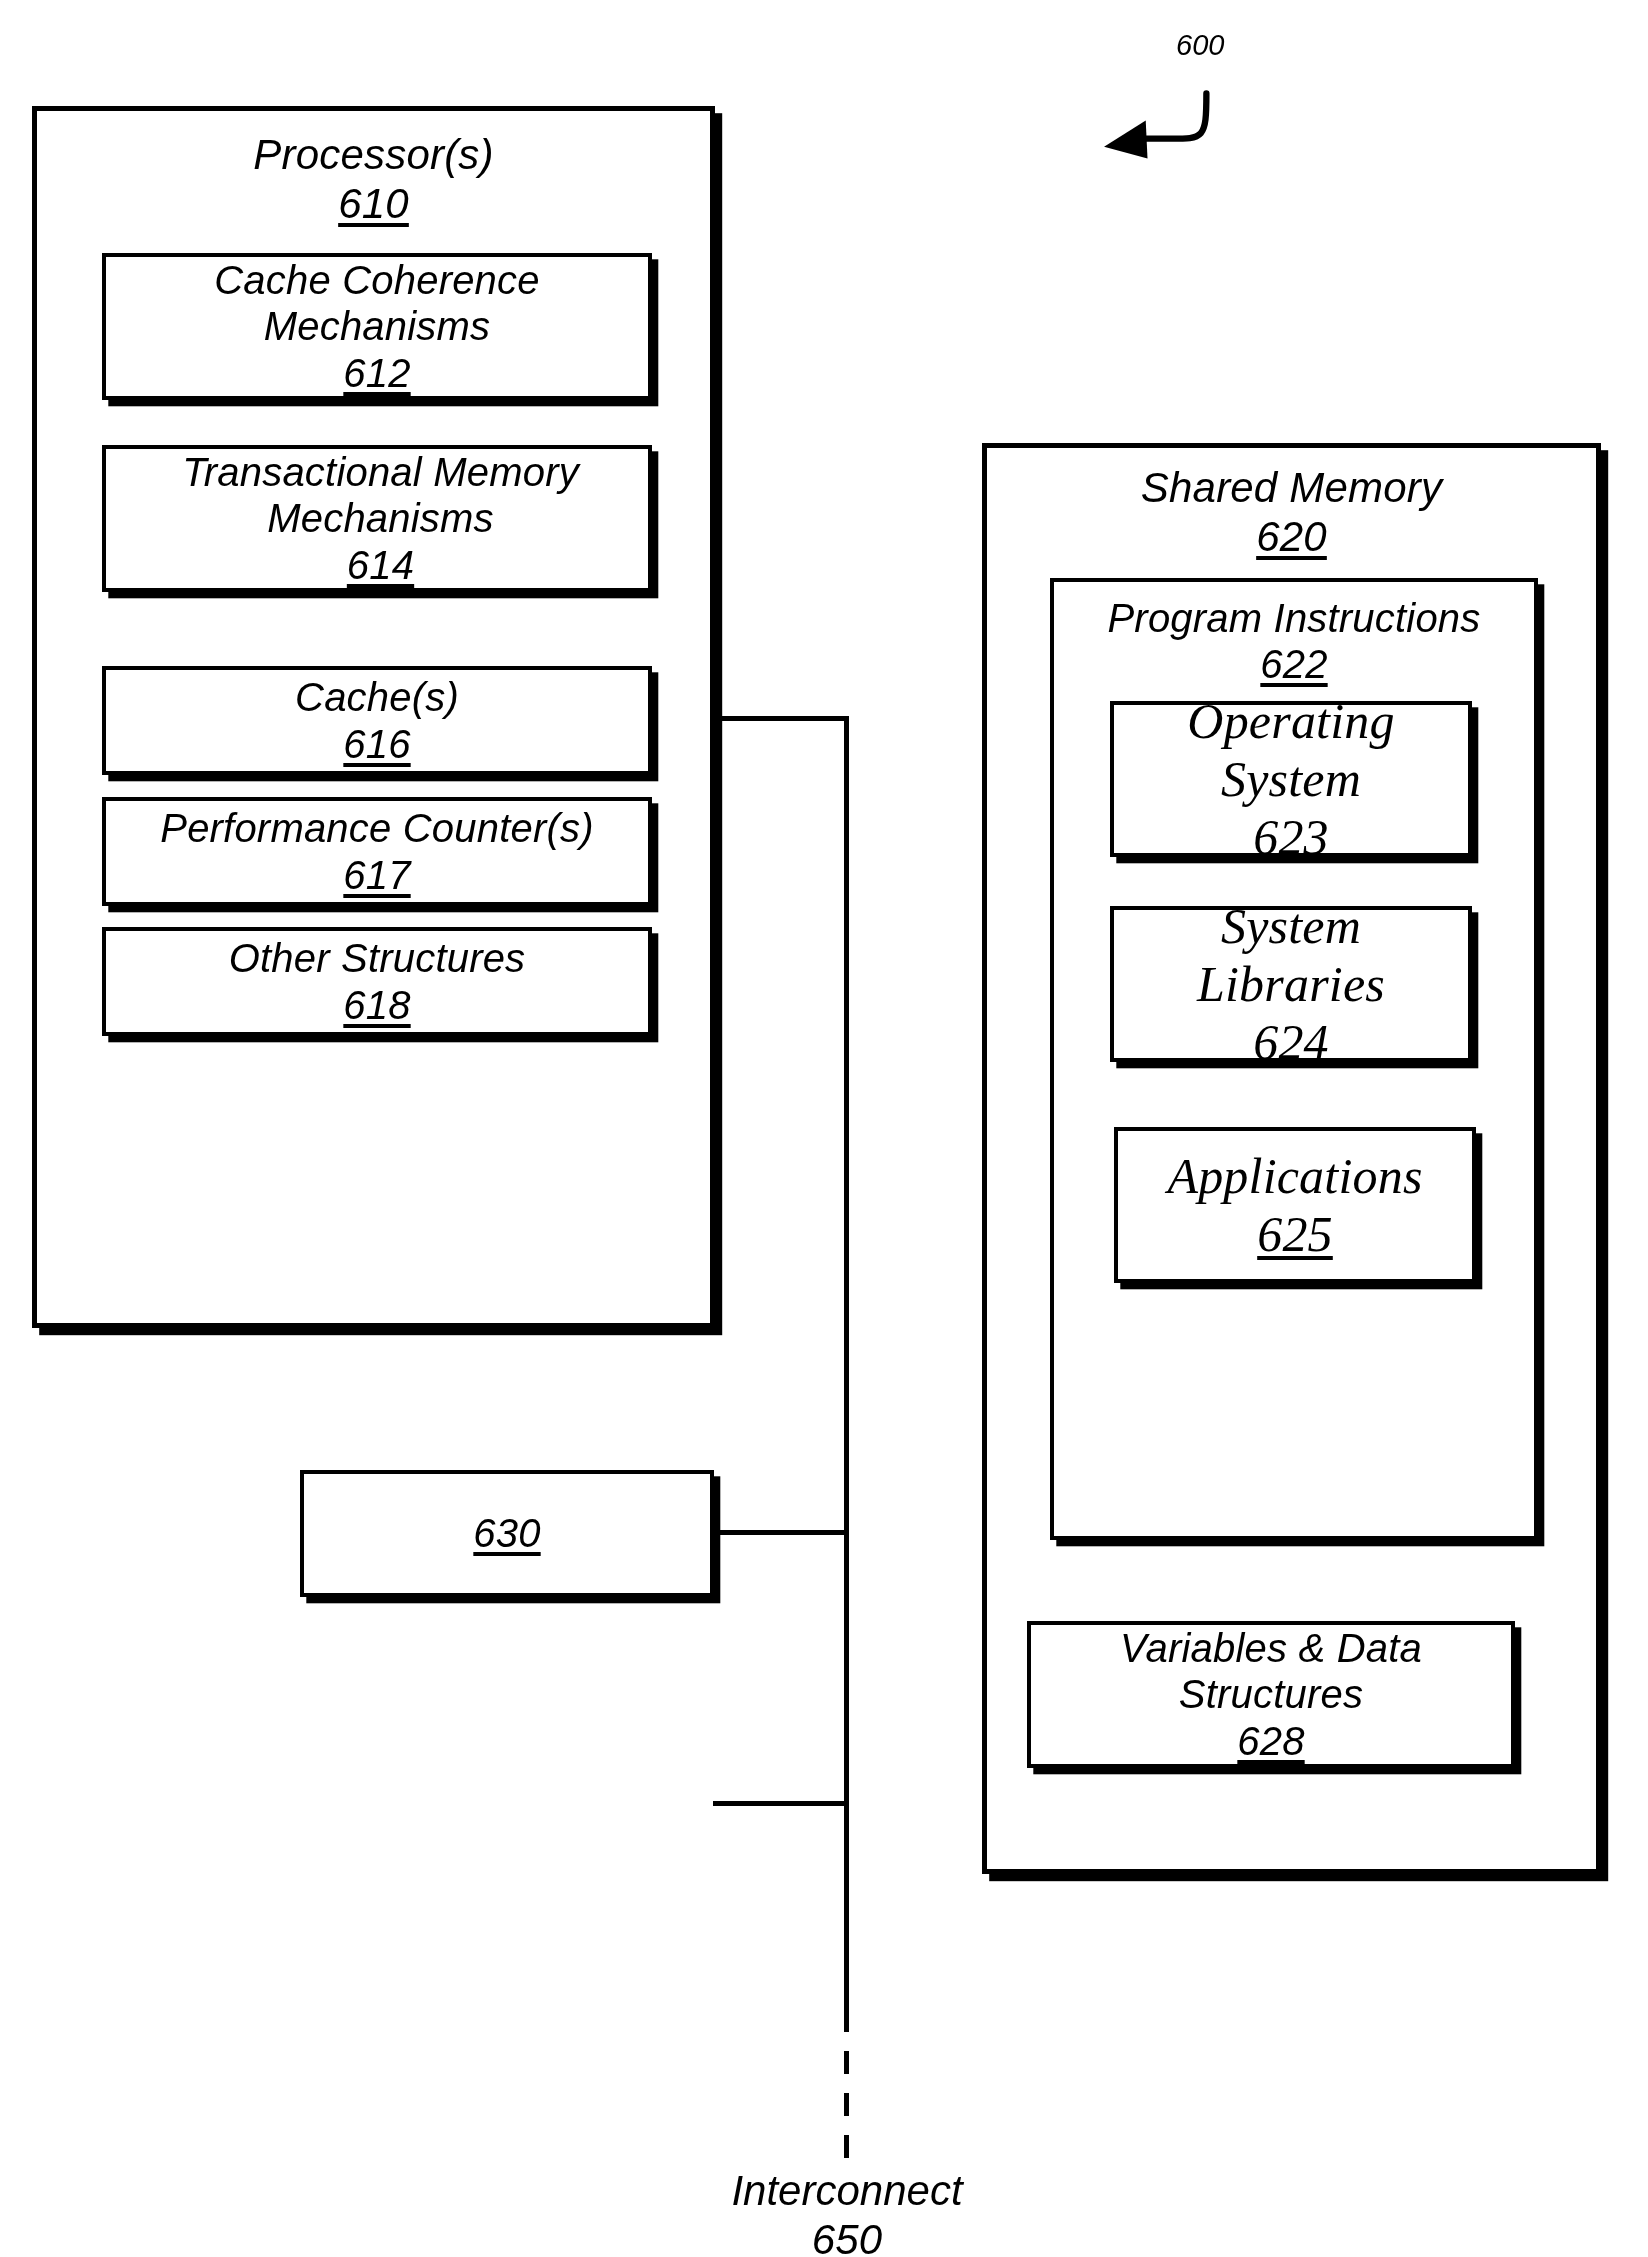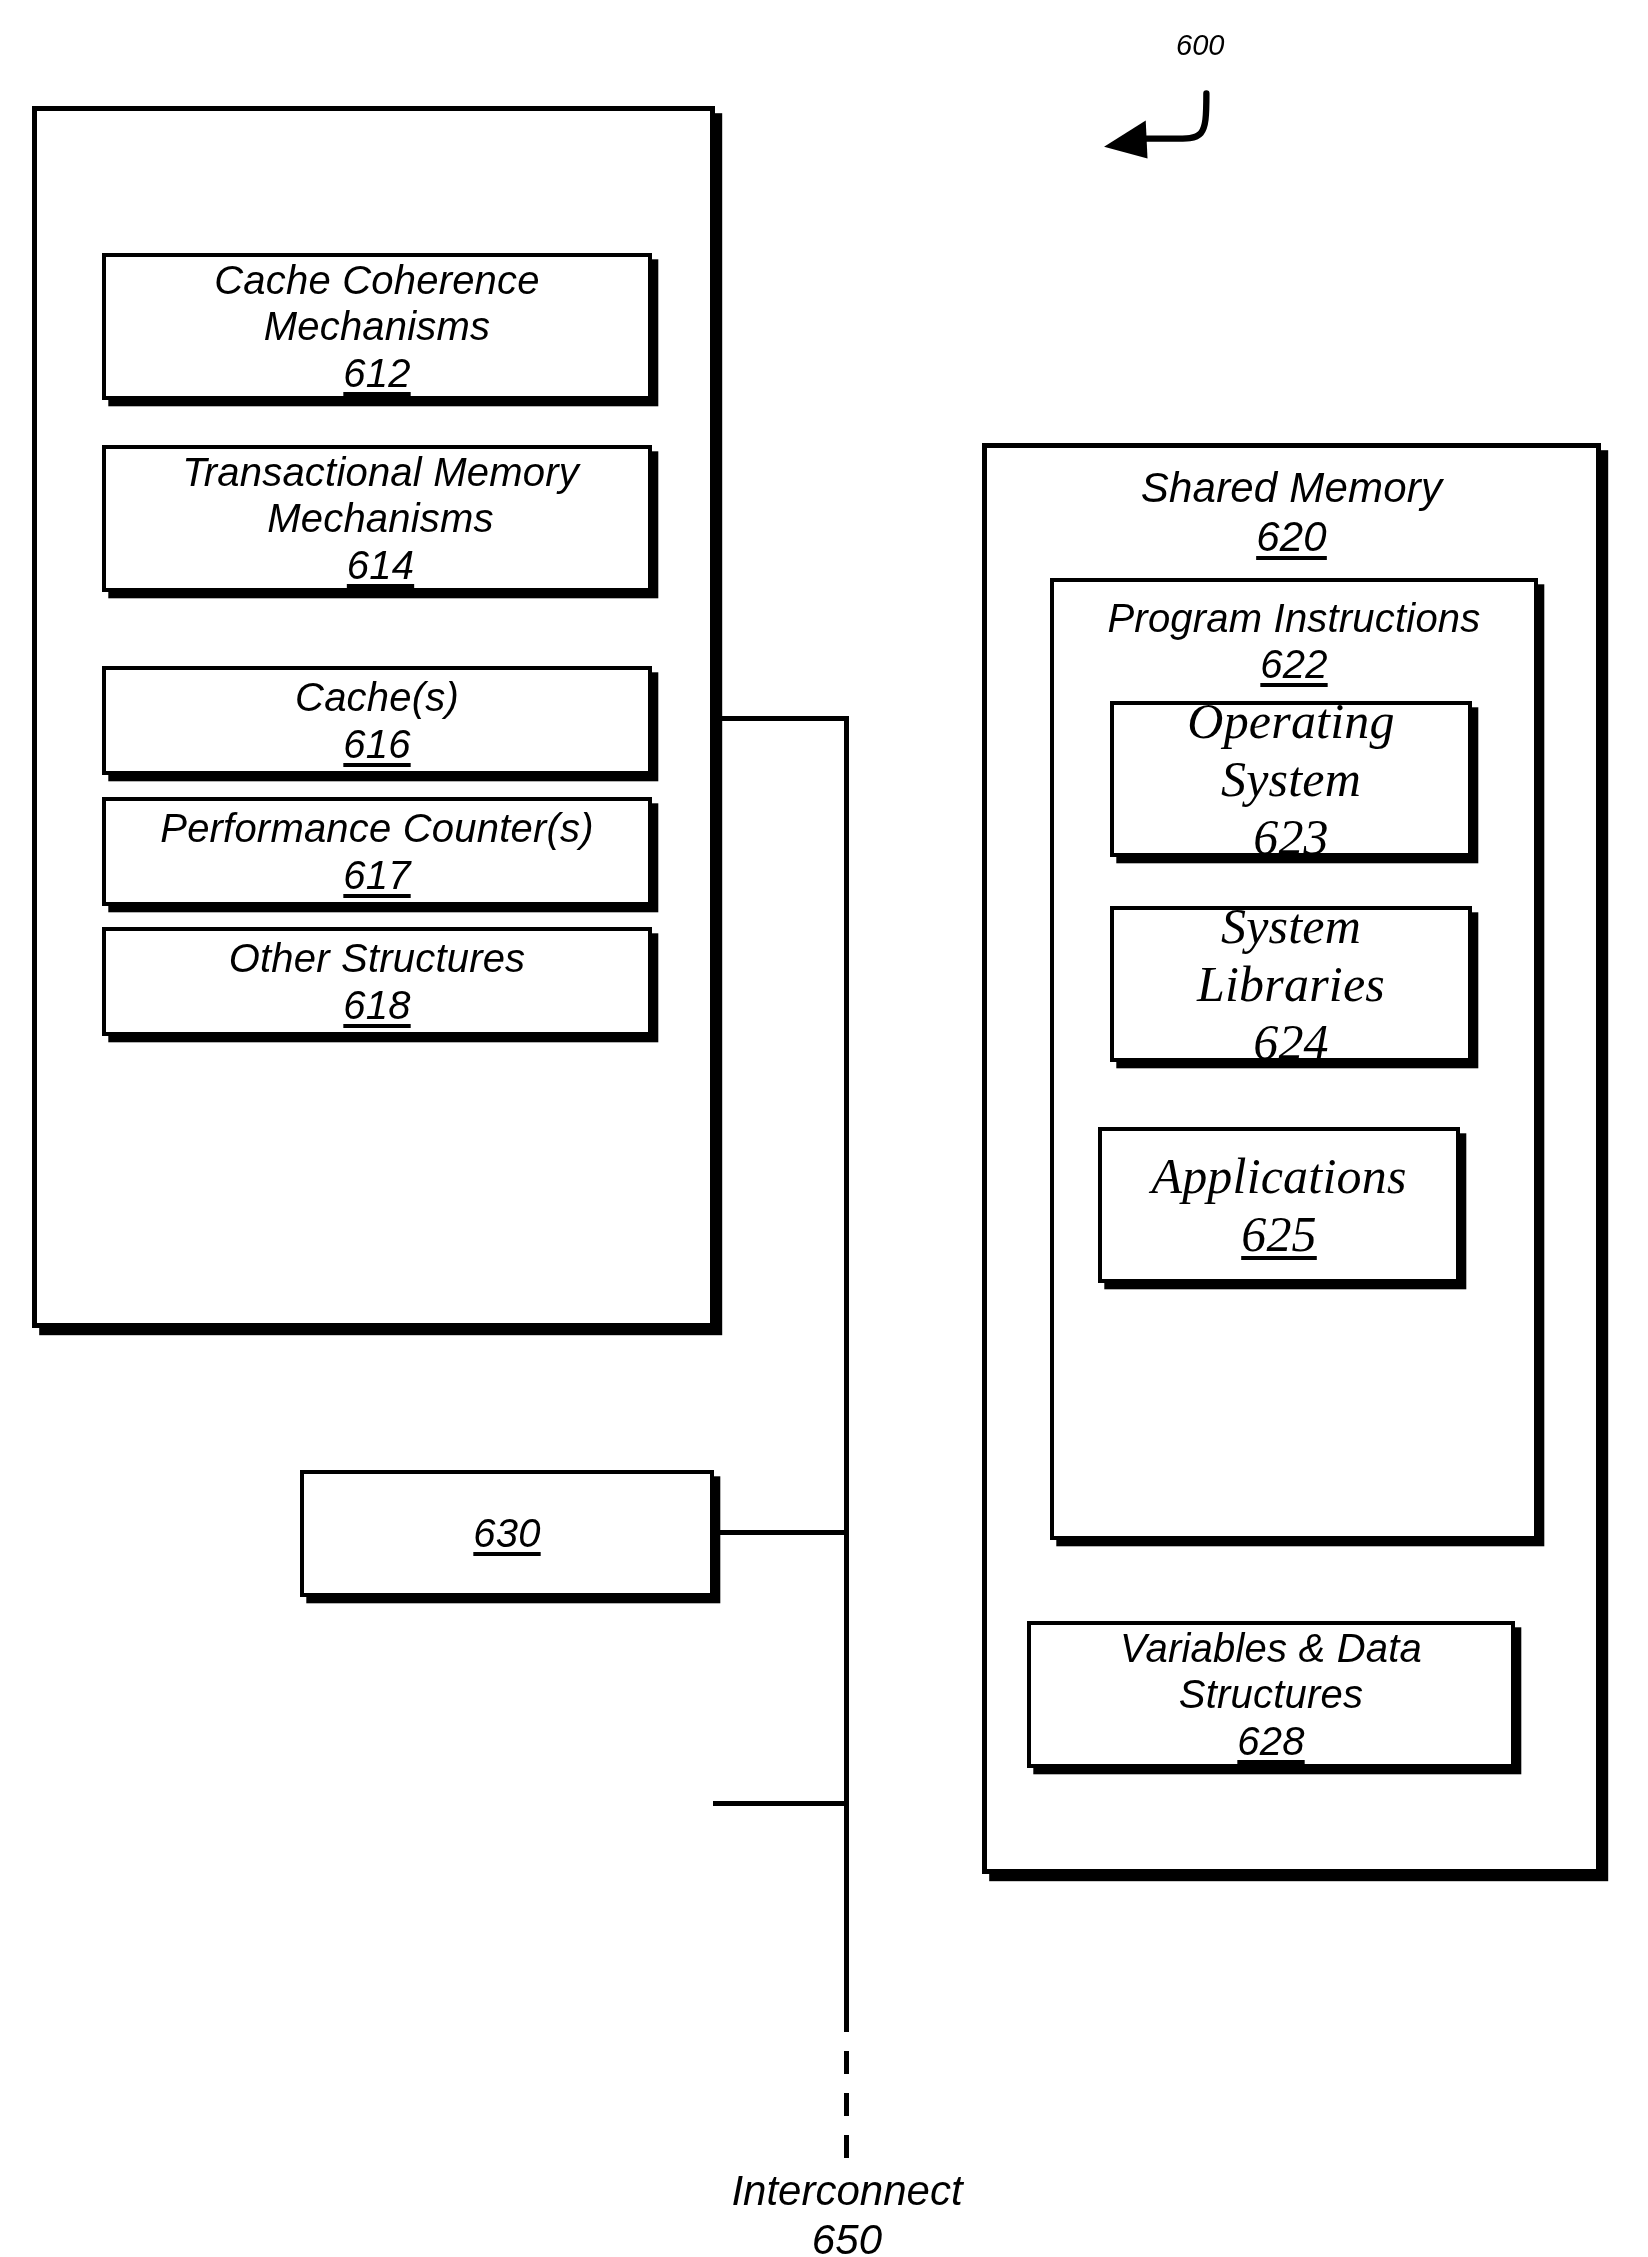--- a/index.html
+++ b/index.html
@@ -128,20 +128,24 @@
 
   <div class="callout-num" style="left:1176px; top:29px;">600</div>
 
   <svg class="callout-arrow" style="left:1095px; top:86px;" width="163" height="109" viewBox="0 0 180 120">
     <path d="M 123 8 C 123 60, 120 58, 78 58 L 50 58" fill="none" stroke="#000000" stroke-width="7" stroke-linecap="round"></path>
     <polygon points="56,38 10,67 58,80" fill="#000000"></polygon>
   </svg>
 
   <div class="box outer" style="left:32px; top:106px; width:683px; height:1222px;">
 
+    <div class="titleblock" style="margin-top:20px;">
+      <div class="lbl t-46">Processor(s)</div>
+      <div class="num t-46">610</div>
+    </div>
 
     <div class="box leaf" style="left:65px; top:142px; width:550px; height:147px;">
       <div class="lbl t-44">Cache Coherence
 Mechanisms</div>
       <div class="num t-44">612</div>
     </div>
 
     <div class="box leaf" style="left:65px; top:334px; width:550px; height:147px;padding-left:7px;">
       <div class="lbl t-44">Transactional Memory
 Mechanisms</div>
@@ -183,21 +187,21 @@
 System</div>
         <div class="num t-42">623</div>
       </div>
 
       <div class="box leaf" style="left:56px; top:324px; width:362px; height:156px;">
         <div class="lbl t-42">System
 Libraries</div>
         <div class="num t-42">624</div>
       </div>
 
-      <div class="box leaf" style="left:44px; top:545px; width:362px; height:156px;">
+      <div class="box leaf" style="left:60px; top:545px; width:362px; height:156px;">
         <div class="lbl t-42">Applications</div>
         <div class="num t-42">625</div>
       </div>
     </div>
 
     <div class="box leaf" style="left:40px; top:1173px; width:488px; height:147px;">
       <div class="lbl t-44">Variables &amp; Data
 Structures</div>
       <div class="num t-44">628</div>
     </div>

